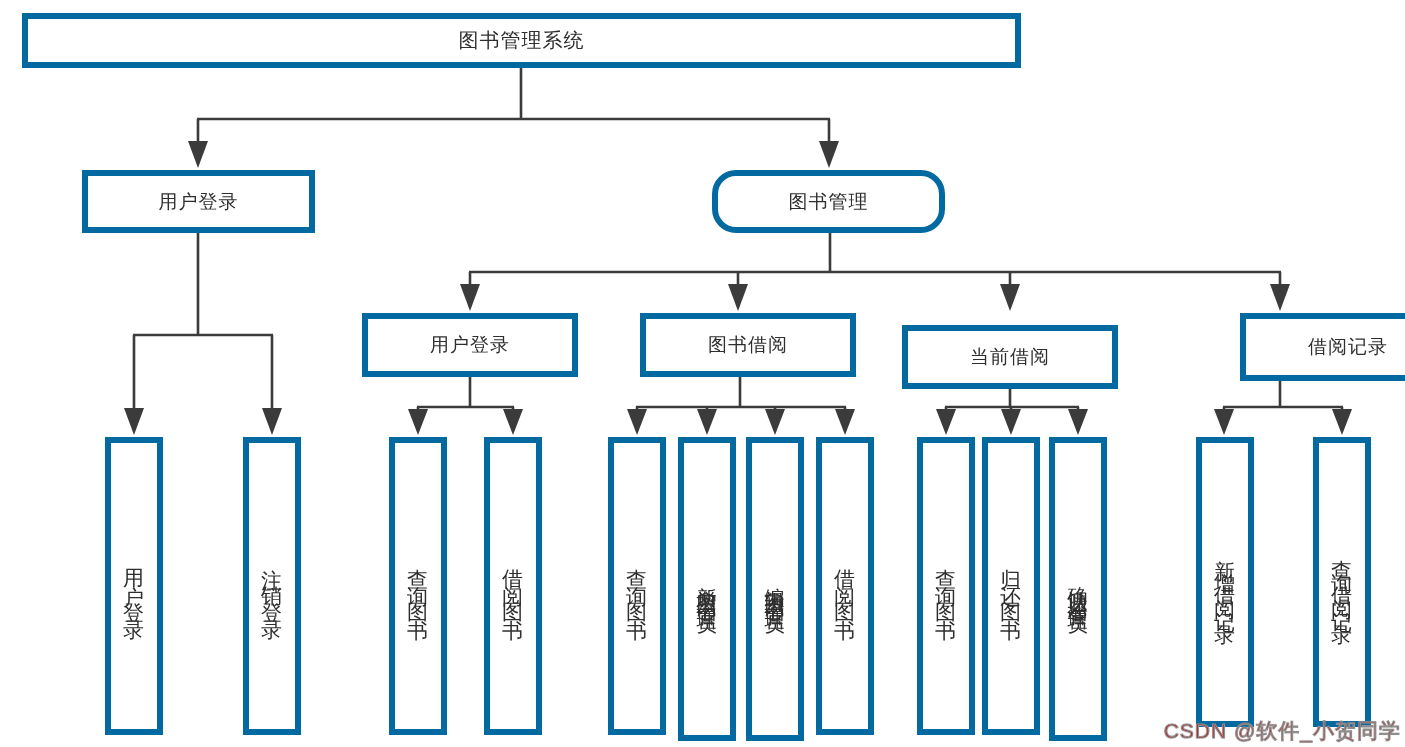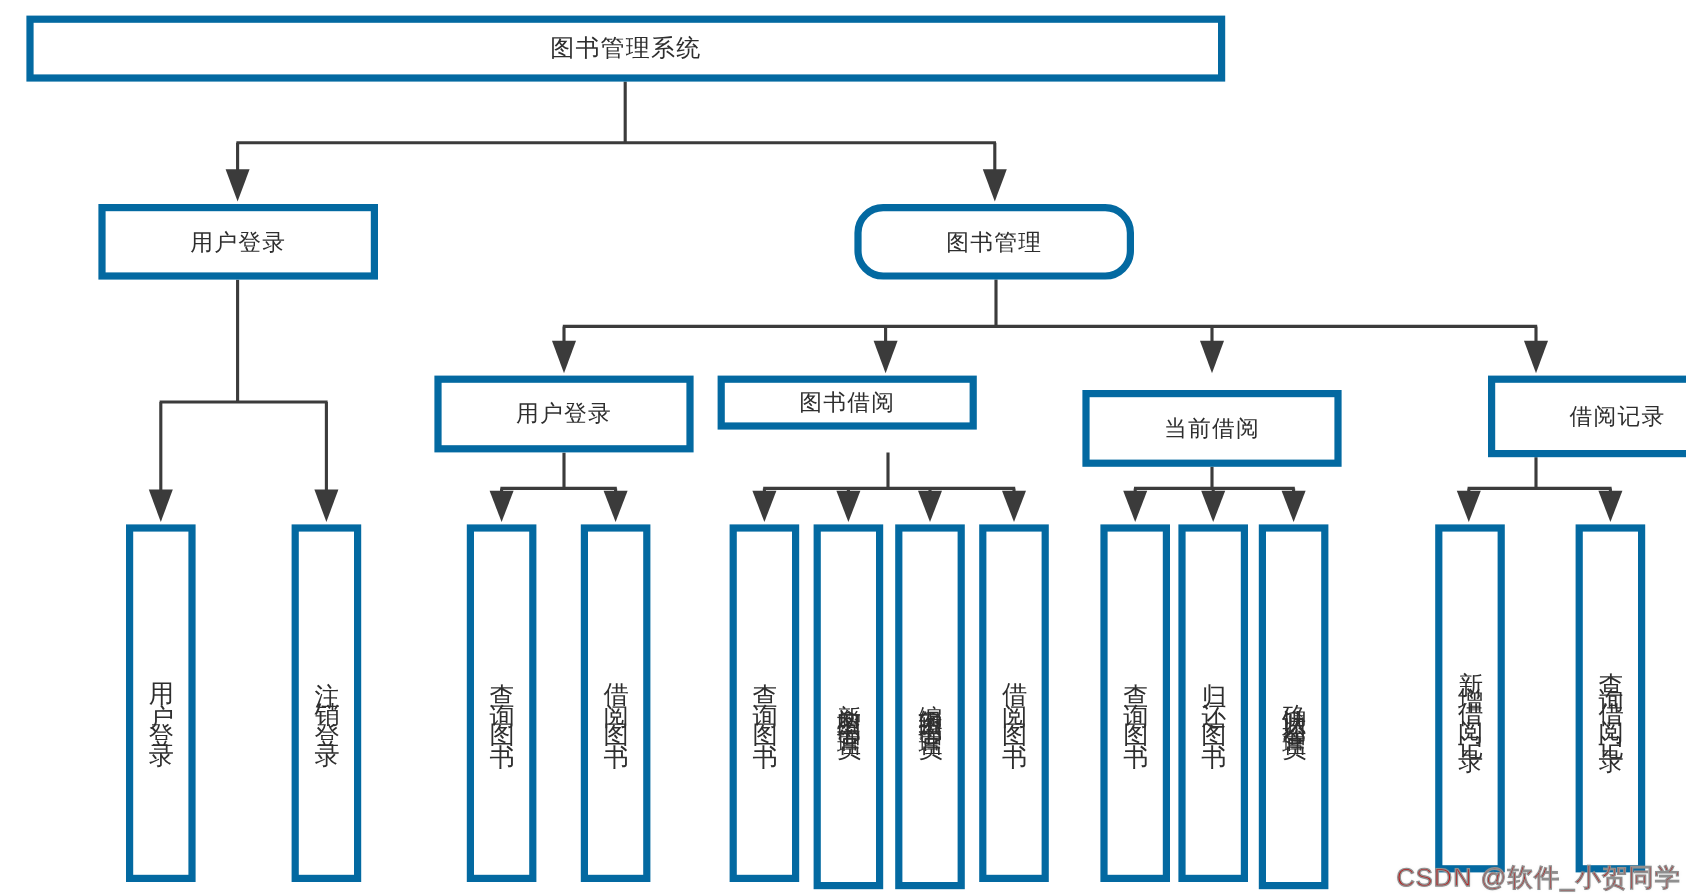--- a/index.html
+++ b/index.html
@@ -100,21 +100,21 @@
   <div class="box h-box" style="left:82px;top:170px;width:233px;height:63px;">
     <span>用户登录</span>
   </div>
   <div class="box h-box" style="left:712px;top:170px;width:233px;height:63px;border-radius:24px;">
     <span>图书管理</span>
   </div>
 
   <div class="box h-box" style="left:362px;top:313px;width:216px;height:64px;">
     <span>用户登录</span>
   </div>
-  <div class="box h-box" style="left:598px;top:313px;width:216px;height:45px;text-align:center;">
+  <div class="box h-box" style="left:640px;top:313px;width:216px;height:64px;text-align:center;">
     <span>图书借阅</span>
   </div>
   <div class="box h-box" style="left:902px;top:313px;width:216px;height:64px;margin-top:12px;">
     <span>当前借阅</span>
   </div>
   <div class="box h-box" style="left:1240px;top:313px;width:216px;height:68px;">
     <span>借阅记录</span>
   </div>
 
   <div class="box leaf ls-wide" style="left:105px;top:437px;width:58px;height:298px;">

